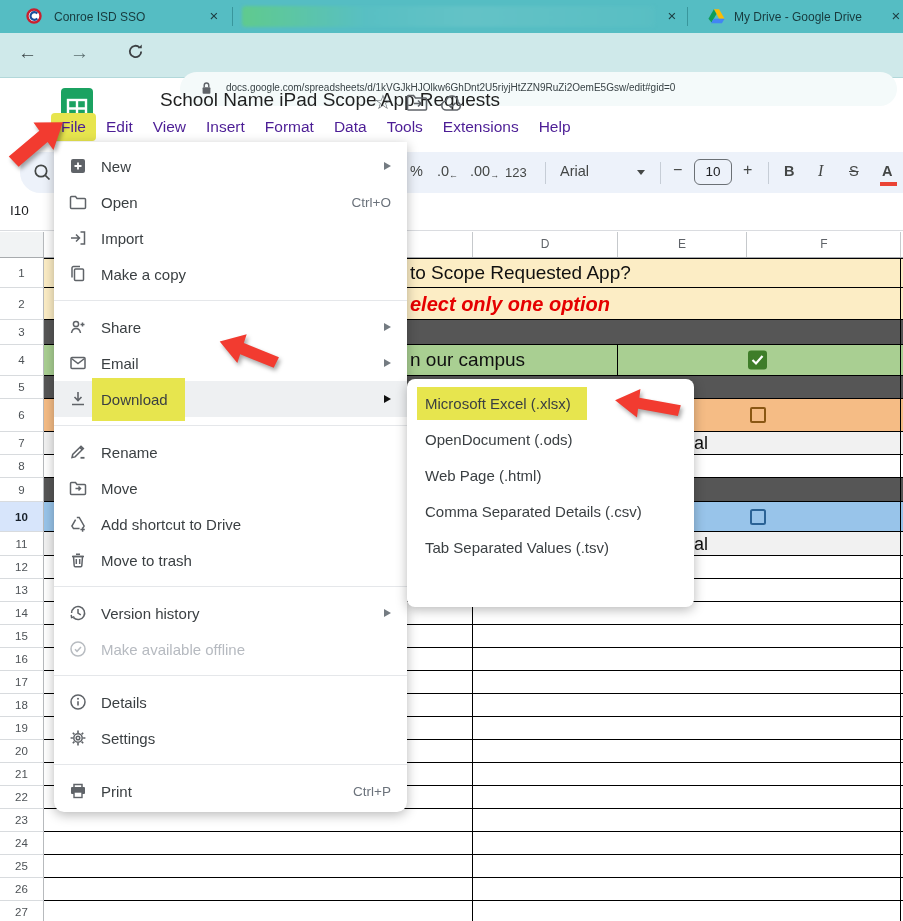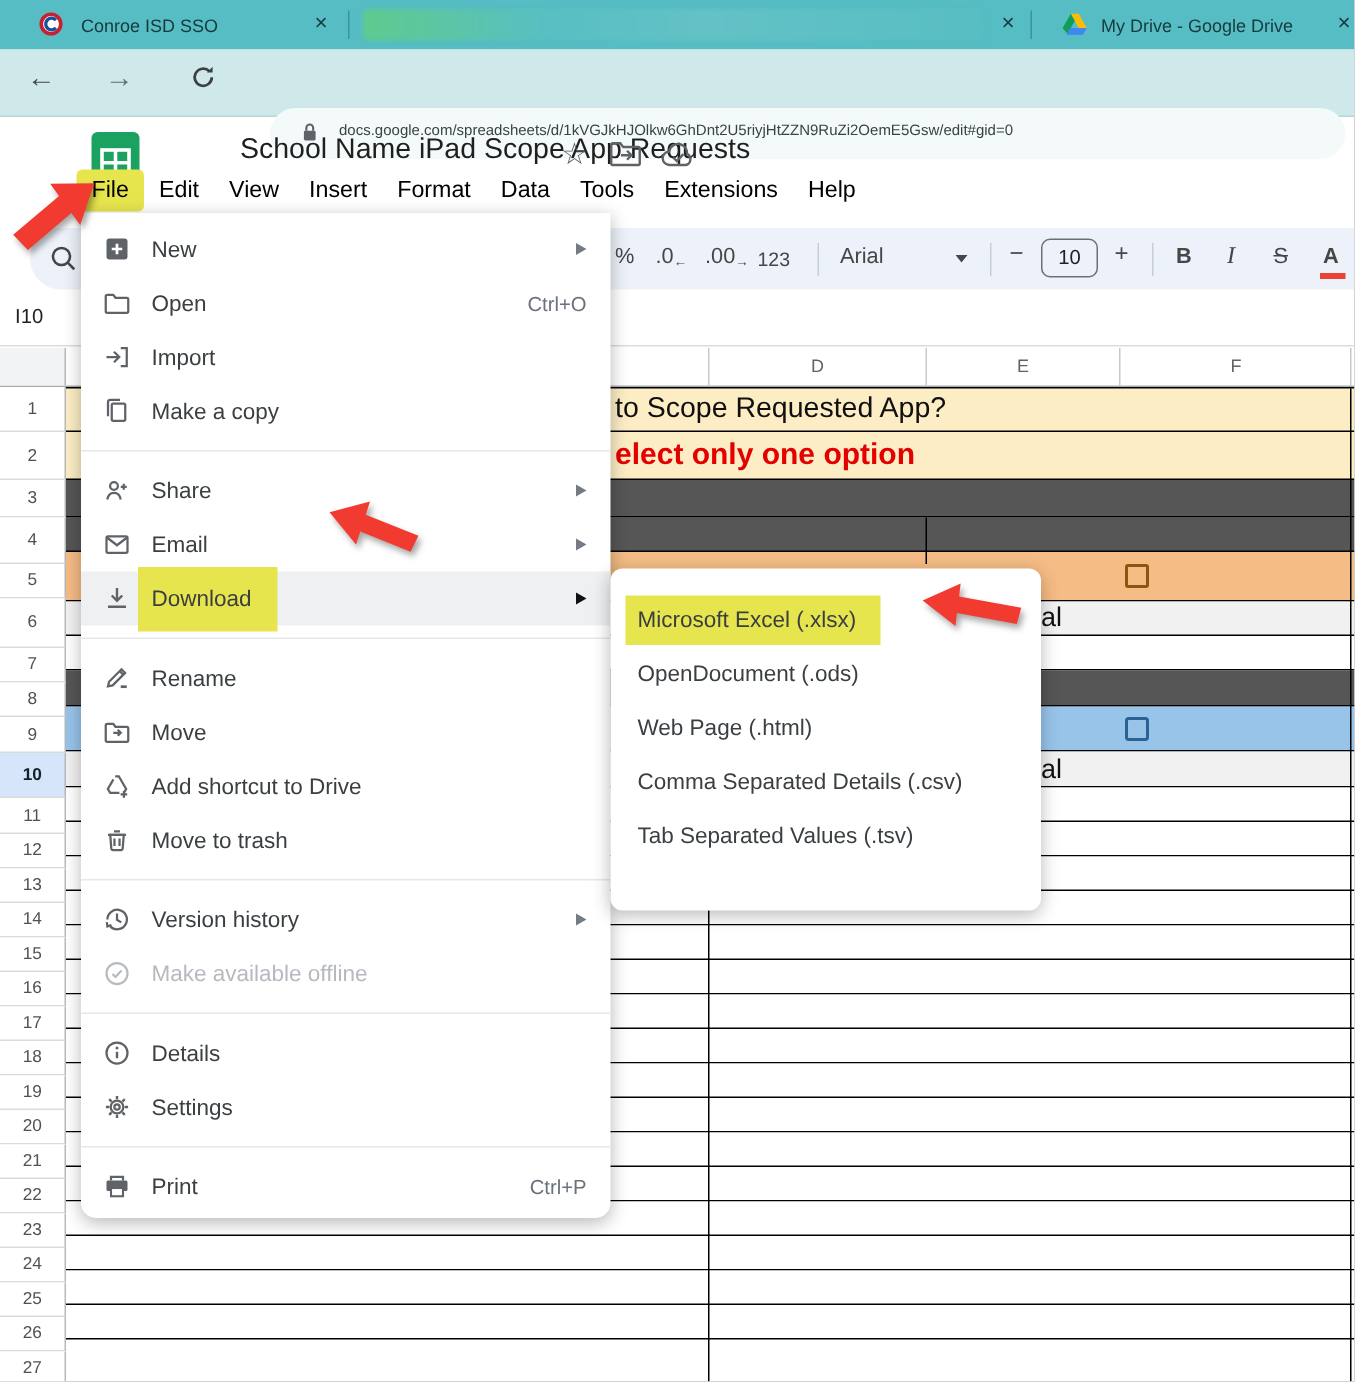--- a/index.html
+++ b/index.html
@@ -16,21 +16,21 @@
 .redacted{position:absolute;left:242px;top:6px;width:413px;height:21px;border-radius:4px;
   background:linear-gradient(90deg,#5fca8e 0%,#58bfc3 30%,#63c2c6 55%,#58bec3 100%);filter:blur(1.5px)}
 .navbar{position:absolute;left:0;top:33px;width:903px;height:45px;background:#cfe9ea;border-bottom:1px solid #b2d8da}
 .nav-ic{position:absolute;font-size:19px;color:#3f4a4c;line-height:19px}
 .omnibox{position:absolute;left:180px;top:39px;width:717px;height:34px;background:#f4fafa;border-radius:17px}
 .url{position:absolute;left:226px;top:49px;font-size:10px;color:#394346;white-space:nowrap}
 
 .doc-title{position:absolute;left:160px;top:89px;font-size:19px;color:#1f1f1f;white-space:nowrap}
 .doc-ic{position:absolute;color:#5f6368}
 .menubar{position:absolute;left:51px;top:111px;height:31px;display:flex;align-items:center}
-.mb-item{padding:5px 10px;font-size:15.5px;color:#000000;border-radius:4px;white-space:nowrap}
+.mb-item{padding:5px 10px;font-size:15.5px;color:#4c1d95;border-radius:4px;white-space:nowrap}
 .mb-item.hl{background:#e7e54e}
 
 .toolbar{position:absolute;left:20px;top:152px;width:883px;height:41px;background:#edf2fa;border-radius:21px 0 0 21px}
 .tb-it{position:absolute;top:11px;font-size:14.5px;color:#444746;white-space:nowrap}
 .tb-sep{position:absolute;top:10px;width:1px;height:22px;background:#c6cdd6}
 .mini{font-size:9px;vertical-align:-2px}
 .sizebox{position:absolute;left:674px;top:7px;width:38px;height:26px;border:1.5px solid #6b7075;border-radius:6px;
   text-align:center;line-height:23px;font-size:13.5px;color:#202124}
 .caret{position:absolute;left:617px;top:18px;width:0;height:0;border-top:5px solid #444746;
   border-left:4.5px solid transparent;border-right:4.5px solid transparent}
@@ -67,21 +67,21 @@
 .fm-ic{width:20px;height:20px;margin-right:13px;flex:none}
 .fm-lb{font-size:15px;color:#3a3f42;white-space:nowrap}
 .fm-lb.hl{background:#e7e54e;padding:13px 17px 13px 9px;margin:-13px -17px -13px -9px;position:relative;z-index:1}
 .fm-item.dis .fm-lb{color:#b6bac0}
 .fm-sc{margin-left:auto;font-size:13.5px;color:#6b727b}
 .fm-ar{margin-left:auto;width:0;height:0;border-left:7px solid #747b82;border-top:4.5px solid transparent;border-bottom:4.5px solid transparent}
 .fm-ar.dark{border-left-color:#111}
 .fm-div{height:1px;background:#e5e7ea;margin:8px 0}
 
 .submenu-panel{position:absolute;left:407px;top:379px;width:287px;height:228px;background:#fff;z-index:30;
-  border-radius:8px;box-shadow:0 3px 12px rgba(0,0,0,.28);padding-top:16px}
+  border-radius:8px;box-shadow:0 3px 12px rgba(0,0,0,.28);padding-top:6px}
 .sub-item{height:36px;display:flex;align-items:center;padding:0 18px}
 .sub-lb{font-size:15px;color:#3a3f42;white-space:nowrap}
 .sub-lb.hl{background:#e7e54e;padding:8px 16px 8px 8px;margin:-8px -16px -8px -8px}
 
 .red-arrow{position:absolute;z-index:40;filter:drop-shadow(2px 3px 2px rgba(0,0,0,.35))}
 </style>
 </head>
 <body>
 
 <div class="screen">
@@ -232,24 +232,32 @@
       <div class="rh" style="height: 23px;">23</div>
       <div class="rh" style="height: 23px;">24</div>
       <div class="rh" style="height: 23px;">25</div>
       <div class="rh" style="height: 23px;">26</div>
       <div class="rh" style="height: 23px;">27</div>
     </div>
   <div id="data-rows">
       <div class="g-row bg-cream" style="height: 30px;">
         <span class="g-text">to Scope Requested App?</span>
       </div>
-      <div class="g-row bg-cream" style="height: 32px;">
+      <div class="g-row bg-cream" style="height: 32px; font-style: italic;">
         <span class="g-text red">elect only one option</span>
       </div>
       <div class="g-row bg-dark" style="height: 25px;"></div>
+      <div class="g-row bg-green" style="height: 31px;">
+        <span class="g-text">n our campus</span>
+        <span class="cb cb-checked">
+          <svg width="13" height="11" viewBox="0 0 13 11">
+            <polyline points="1.5,5.5 5,9 11.5,1.5" stroke="#fff" stroke-width="2.2" fill="none"></polyline>
+          </svg>
+        </span>
+      </div>
       <div class="g-row bg-dark" style="height: 23px;"></div>
       <div class="g-row bg-orange" style="height: 33px;">
         <span class="cb cb-orange"></span>
       </div>
       <div class="g-row bg-lightgray" style="height: 23px;">
         <span class="g-text al">al</span>
       </div>
       <div class="g-row bg-white" style="height: 23px;"></div>
       <div class="g-row bg-dark" style="height: 24px;"></div>
       <div class="g-row bg-blue" style="height: 30px;">

